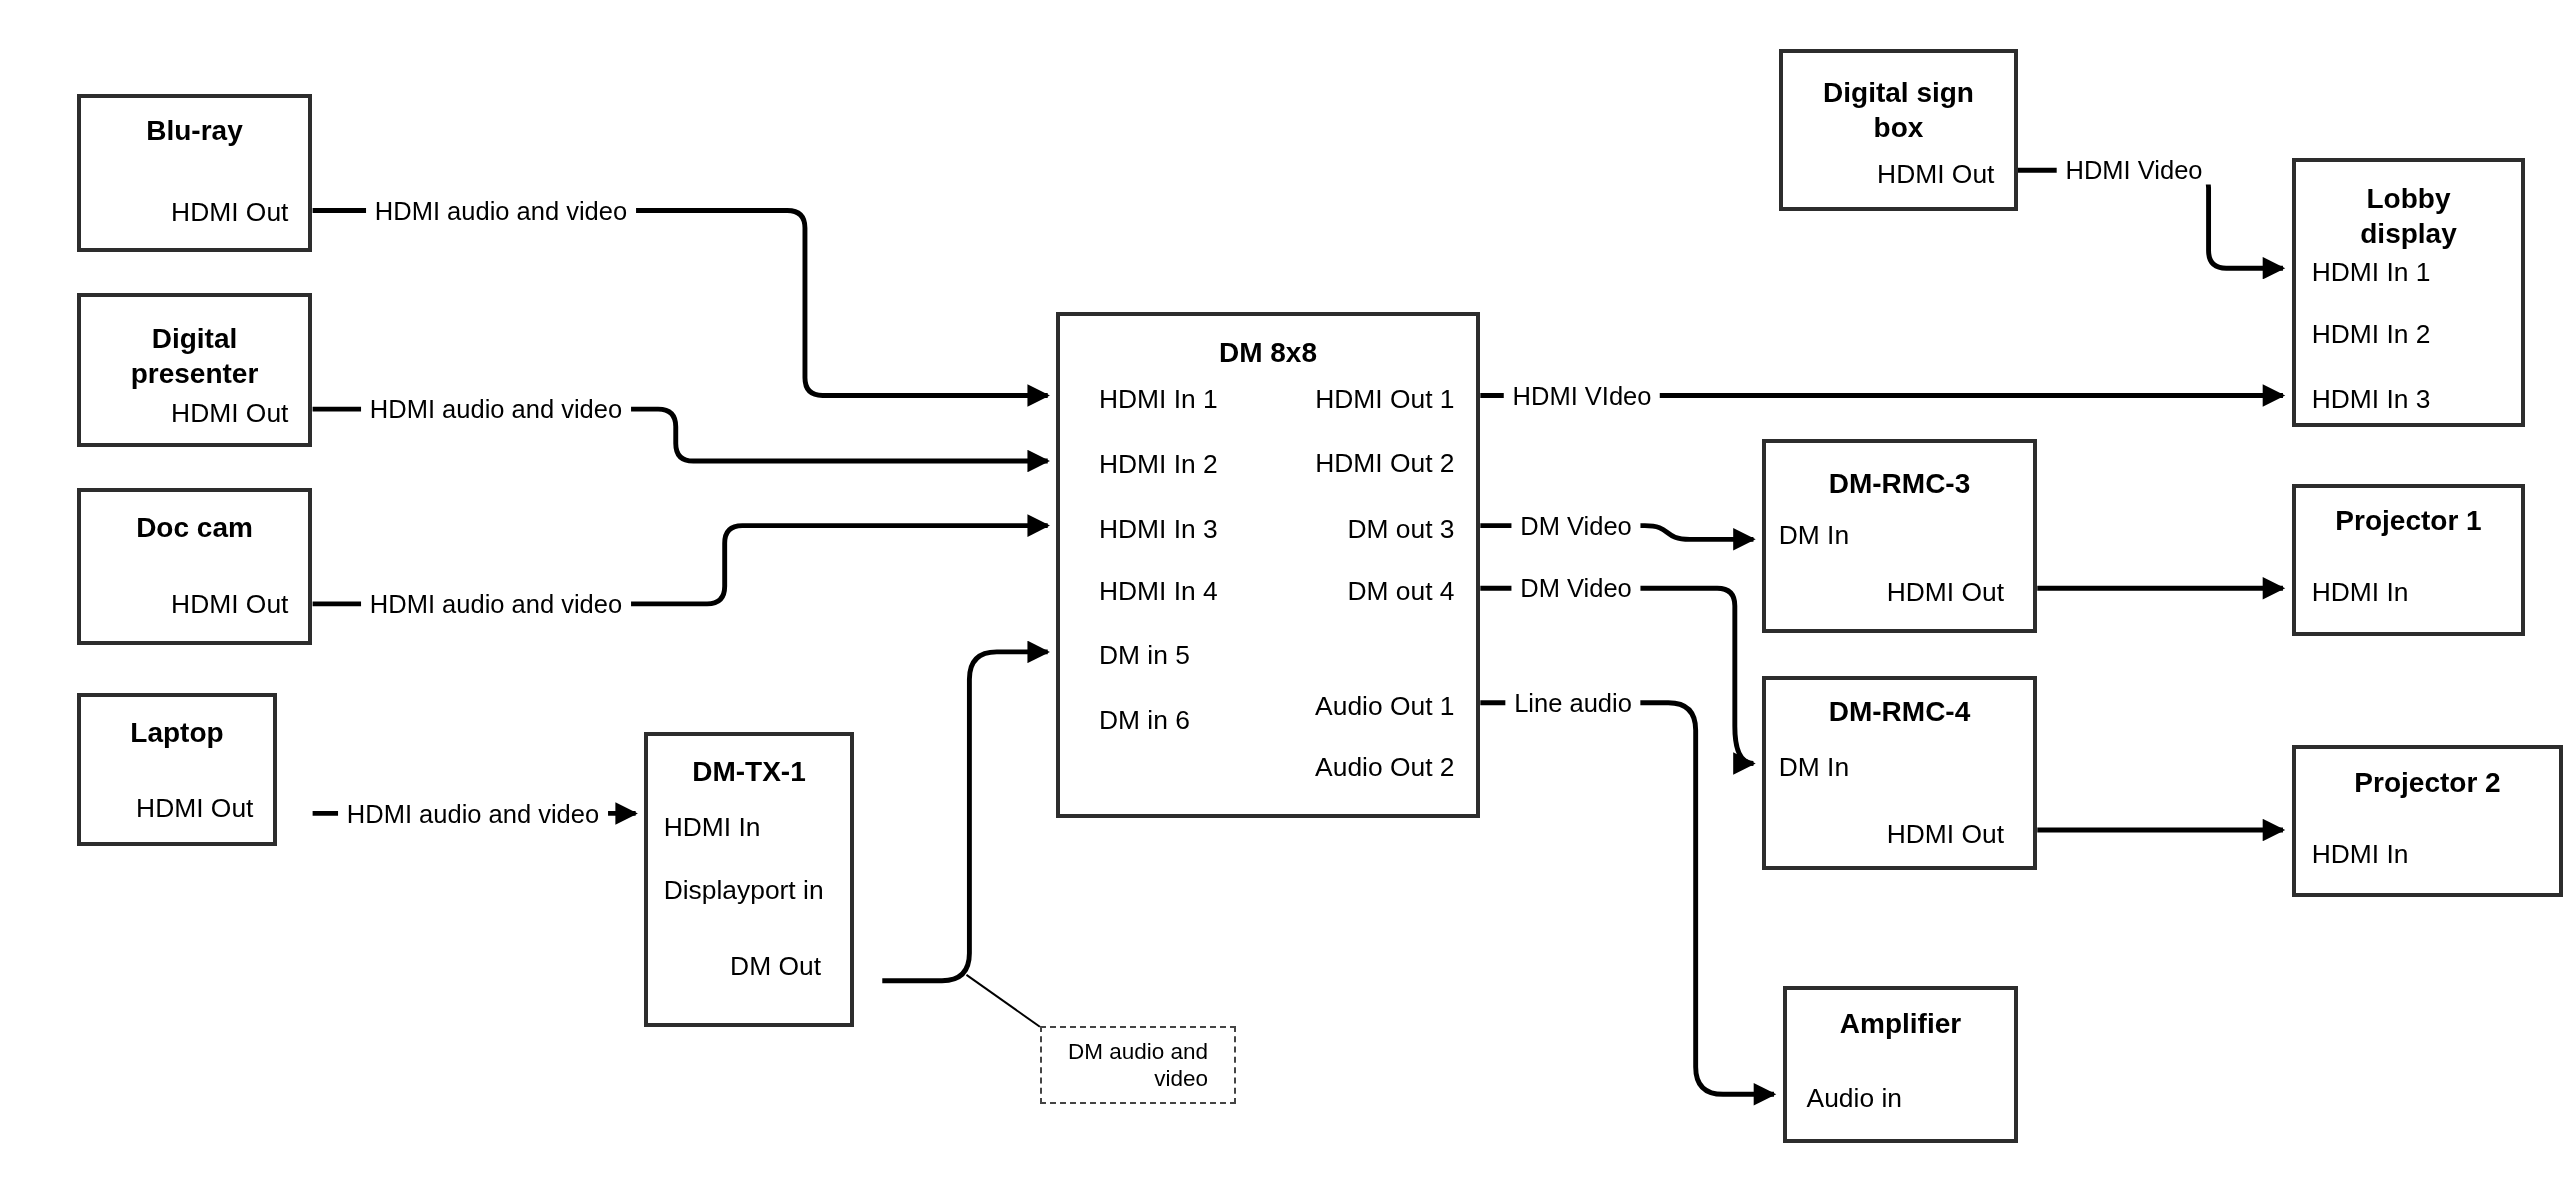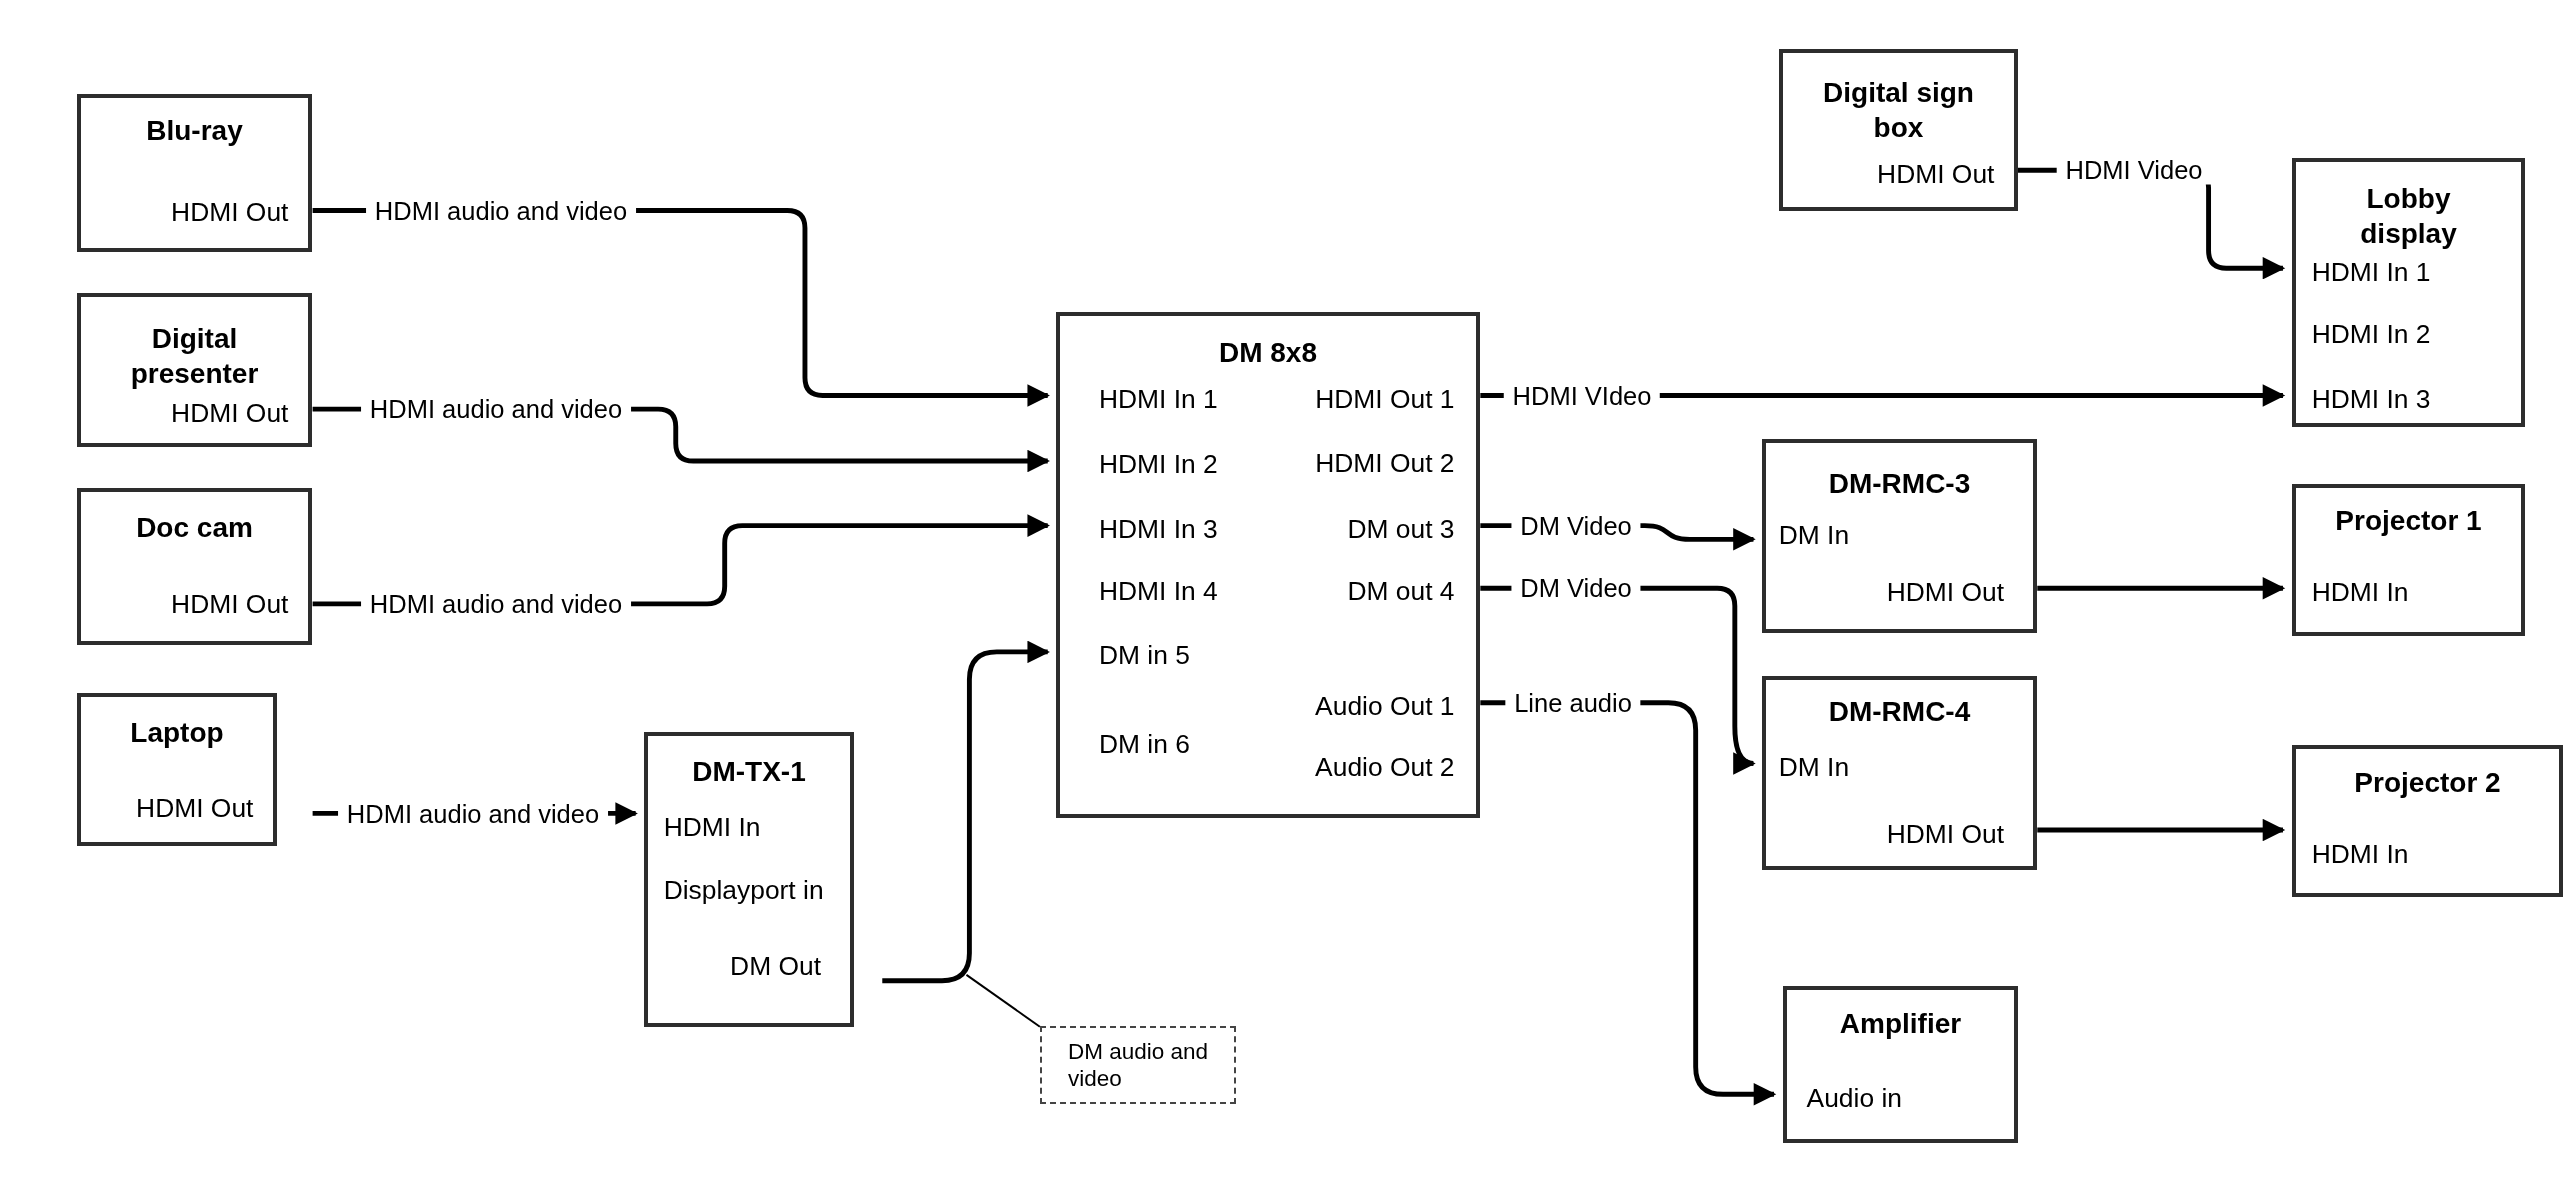--- a/index.html
+++ b/index.html
@@ -53,21 +53,21 @@
   .note-box {
     position: absolute;
     left: 1040px; top: 1026px;
     width: 196px; height: 78px;
     border: 2px dashed #444444;
     background: #ffffff;
     box-sizing: border-box;
     display: flex;
     align-items: center;
     justify-content: center;
-    text-align: left;
+    text-align: right;
     font-size: 22.5px;
     line-height: 27.4px;
     white-space: pre-line;
   }
 </style>
 </head>
 <body>
 
 <div id="canvas">
 
@@ -122,21 +122,21 @@
     <div class="port right" style="top:215px; padding-right:29px;">DM Out</div>
   </div>
 
   <div class="node" style="left:1056px; top:312px; width:424px; height:506px;">
     <div class="node-title" style="top:18.6px;">DM 8x8</div>
     <div class="port dm-left" style="top:68px;">HDMI In 1</div>
     <div class="port dm-left" style="top:133px;">HDMI In 2</div>
     <div class="port dm-left" style="top:198px;">HDMI In 3</div>
     <div class="port dm-left" style="top:260px;">HDMI In 4</div>
     <div class="port dm-left" style="top:324px;">DM in 5</div>
-    <div class="port dm-left" style="top:389px;margin-top:24px;">DM in 6</div>
+    <div class="port dm-left" style="top:389px;">DM in 6</div>
     <div class="port dm-right" style="top:68px;">HDMI Out 1</div>
     <div class="port dm-right" style="top:132px;">HDMI Out 2</div>
     <div class="port dm-right" style="top:198px;">DM out 3</div>
     <div class="port dm-right" style="top:260px;">DM out 4</div>
     <div class="port dm-right" style="top:375px;">Audio Out 1</div>
     <div class="port dm-right" style="top:436px;">Audio Out 2</div>
   </div>
 
   <div class="node" style="left:1779px; top:49px; width:239px; height:162px;">
     <div class="node-title" style="top:21.5px;">Digital sign

